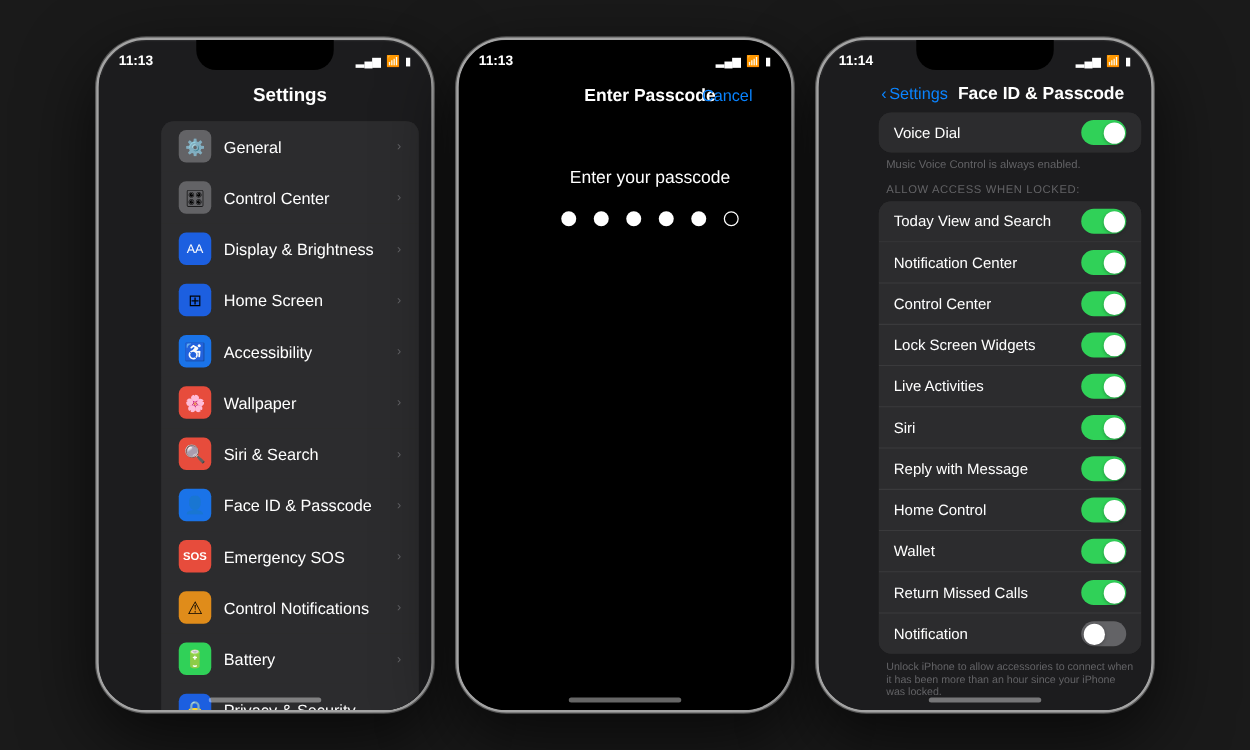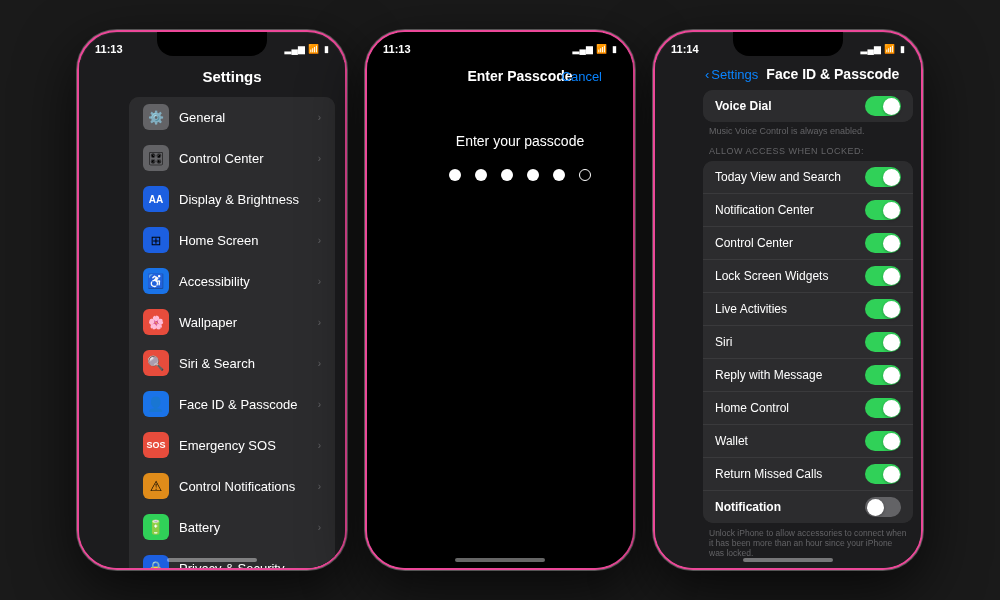--- a/index.html
+++ b/index.html
@@ -14,21 +14,21 @@
       font-family: -apple-system, BlinkMacSystemFont, 'SF Pro Display', 'Helvetica Neue', sans-serif;
       overflow: hidden;
     }
 
     
     .phone {
       width: 270px;
       height: 540px;
       background: #1c1c1e;
       border-radius: 40px;
-      border: 2px solid #ec4899;
+      border: 2px solid #a3a3a3;
       position: relative;
       overflow: hidden;
       box-shadow: 0 0 0 1px #555, 0 20px 60px rgba(0,0,0,0.7), inset 0 0 0 1px #2a2a2c;
     }
 
     
     .notch {
       position: absolute;
       top: 0;
       left: 50%;
@@ -203,21 +203,20 @@
       background: #2c2c2e;
     }
     .toggle-row.first {
       border-top-left-radius: 8px;
       border-top-right-radius: 8px;
     }
     .toggle-row.last {
       border-bottom-left-radius: 8px;
       border-bottom-right-radius: 8px;
       border-bottom: none;
-      font-weight: bold;
     }
     .toggle-label {
       flex: 1;
       font-size: 12px;
       color: #fff;
     }
     .toggle {
       width: 36px;
       height: 20px;
       border-radius: 10px;
@@ -319,21 +318,21 @@
         <div class="settings-icon" style="background:#636366;">⚙️</div>
         <span class="settings-label">General</span>
         <span class="settings-chevron">›</span>
       </div>
       <div class="settings-item">
         <div class="settings-icon" style="background:#636366;">🎛</div>
         <span class="settings-label">Control Center</span>
         <span class="settings-chevron">›</span>
       </div>
       <div class="settings-item">
-        <div class="settings-icon" style="background:#1c5fe0;font-size:10px;color:#fff;font-weight:700;">AA</div>
+        <div class="settings-icon" style="background:#1c5fe0;font-size:10px;color:#fff;font-weight:400;">AA</div>
         <span class="settings-label">Display &amp; Brightness</span>
         <span class="settings-chevron">›</span>
       </div>
       <div class="settings-item">
         <div class="settings-icon" style="background:#1c5fe0;">⊞</div>
         <span class="settings-label">Home Screen</span>
         <span class="settings-chevron">›</span>
       </div>
       <div class="settings-item">
         <div class="settings-icon" style="background:#1a73e8;font-size:14px;">♿</div>

